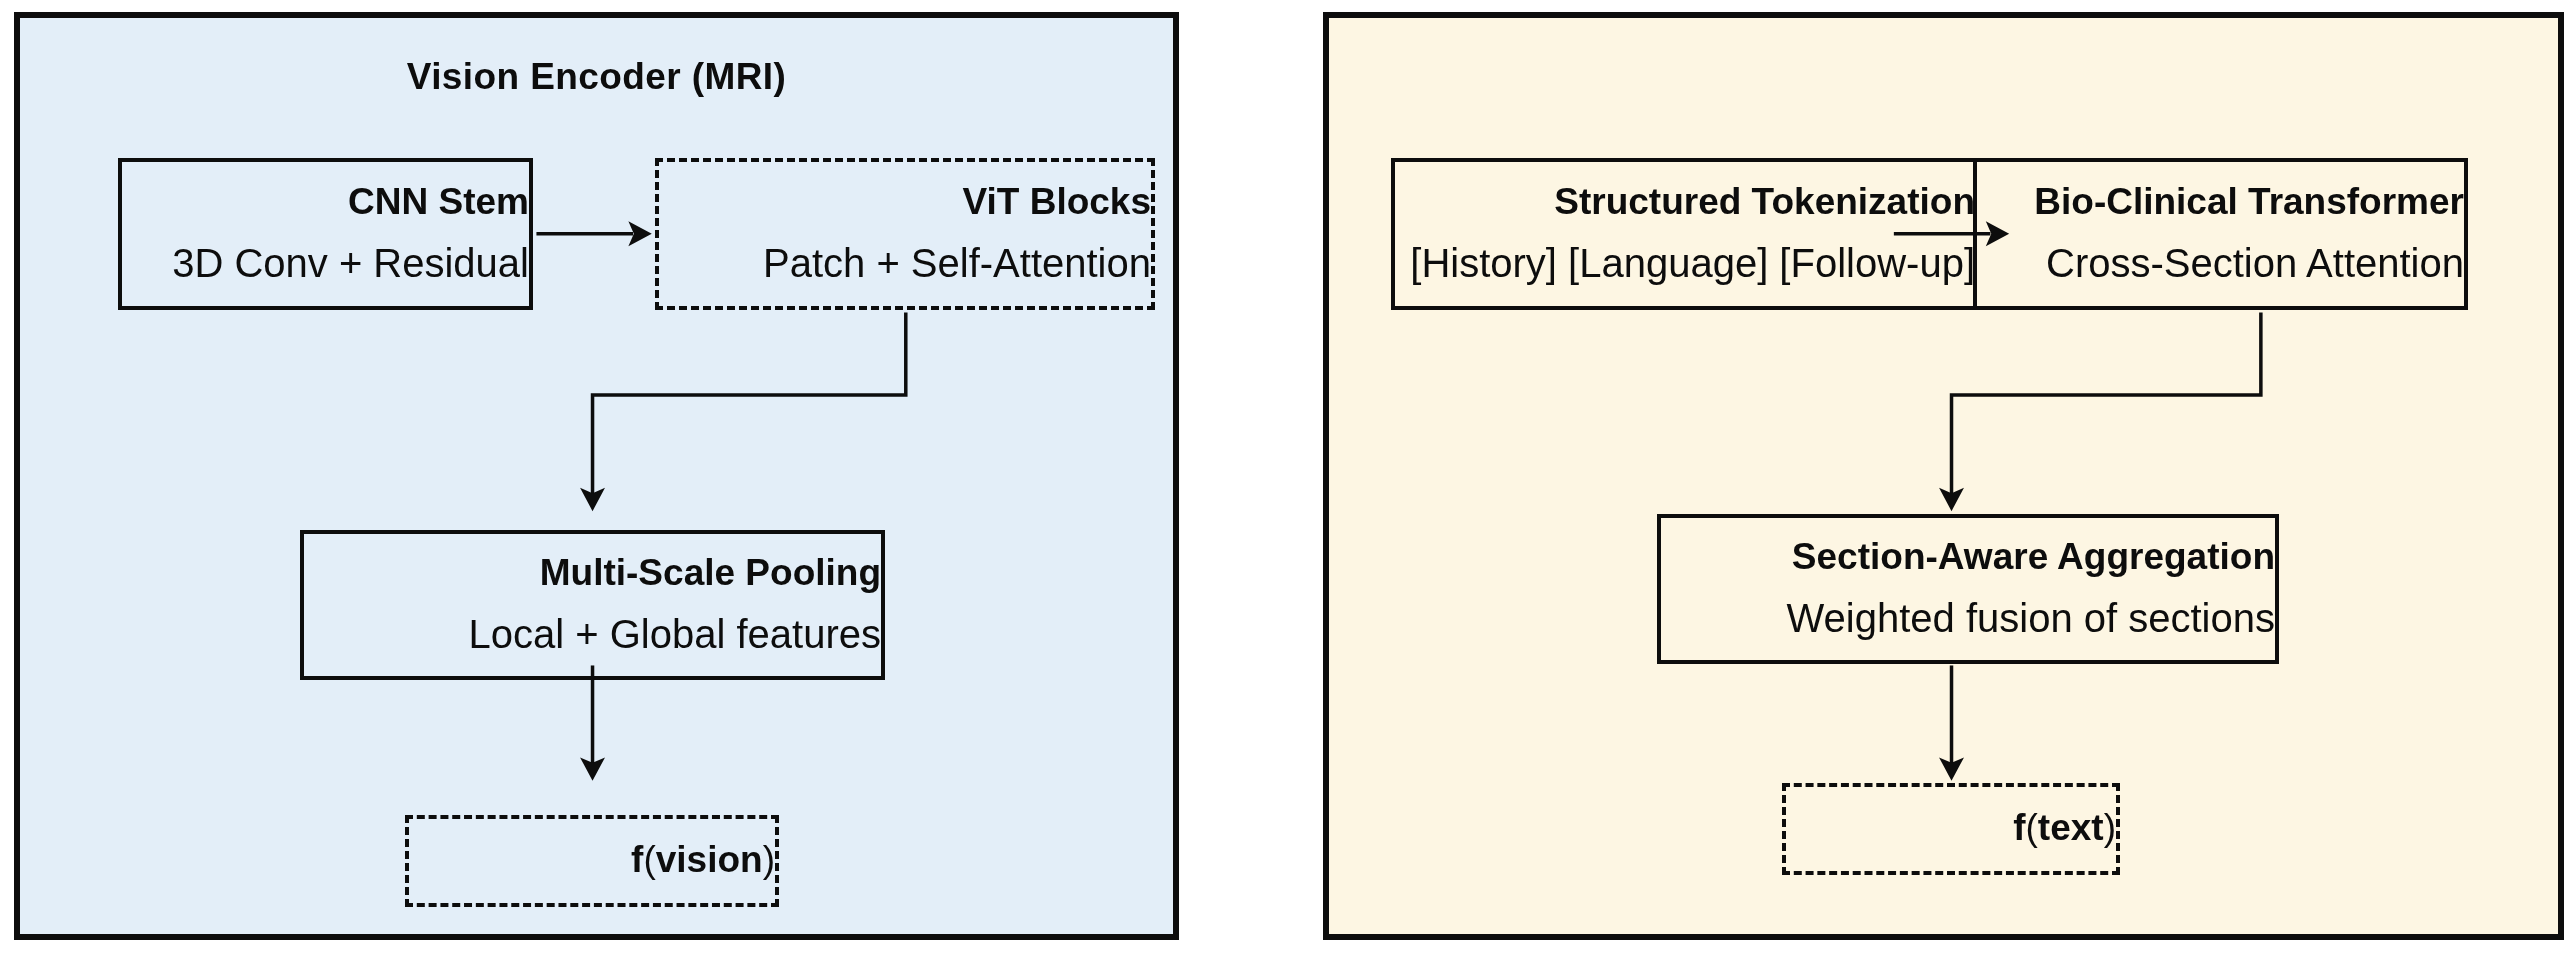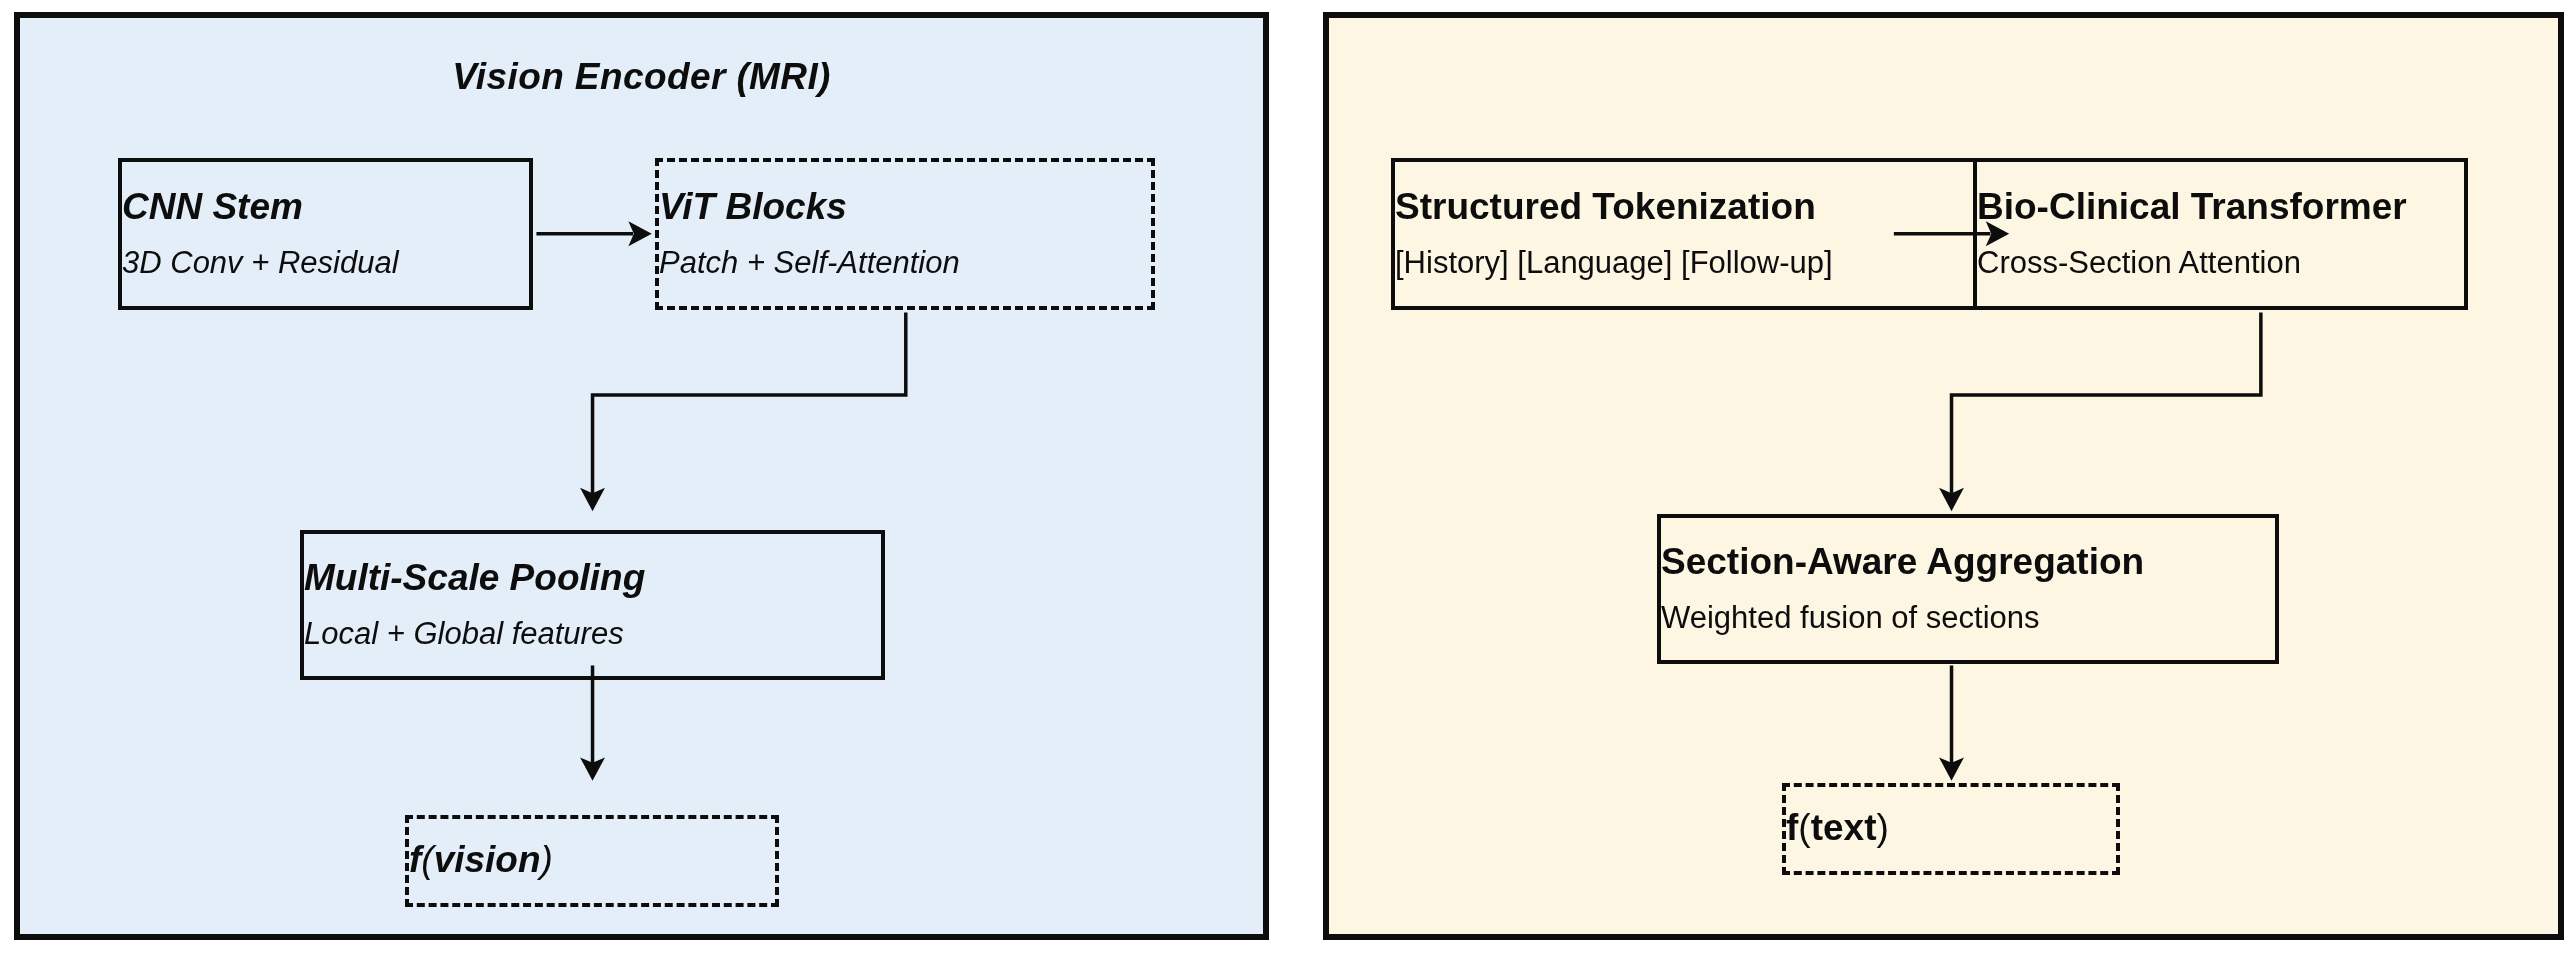--- a/index.html
+++ b/index.html
@@ -13,44 +13,44 @@
   body{
     width:2576px;height:953px;
     position:relative;overflow:hidden;
     font-family:"Liberation Sans", sans-serif;
     color:var(--line);
   }
   .panel{
     position:absolute;top:11.7px;height:928px;
     border:6.2px solid var(--line);
   }
-  .panel.left{left:14px;width:1255px;background:var(--left-bg);font-style:italic;}
+  .panel.left{left:14px;width:1165px;background:var(--left-bg);}
   .panel.right{left:1323px;width:1241px;background:var(--right-bg);}
   .panel-title{
     position:absolute;top:39px;left:0;width:100%;
     text-align:center;
     font-size:37px;font-weight:700;line-height:1.1;
     letter-spacing:0.4px;
     white-space:nowrap;
   }
   .node{
     position:absolute;
     display:flex;flex-direction:column;
-    align-items:flex-start;justify-content:center;
+    align-items:flex-end;justify-content:center;
     gap:20px;
     text-align:center;
     background:inherit;
   }
   .node.solid{border:4.7px solid var(--line);}
   .node.dashed{border:4.7px dashed var(--line);}
   .node-title{
     font-size:37px;font-weight:700;line-height:1.05;white-space:nowrap;
   }
   .node-sub{
-    font-size:31px;font-weight:400;line-height:1.05;white-space:nowrap;
+    font-size:40px;font-weight:400;line-height:1.05;white-space:nowrap;
   }
   .fn-label{
     font-size:37px;font-weight:400;line-height:1.05;white-space:nowrap;
   }
   .fn-label b{font-weight:700;}
   
   .node.cnn      {left:98px;top:140px;width:415px;height:152px;}
   .node.vit      {left:635px;top:140px;width:500px;height:152px;}
   .node.msp      {left:280px;top:512px;width:585px;height:150px;}
   .node.fvision  {left:385px;top:797px;width:374px;height:92px;}

